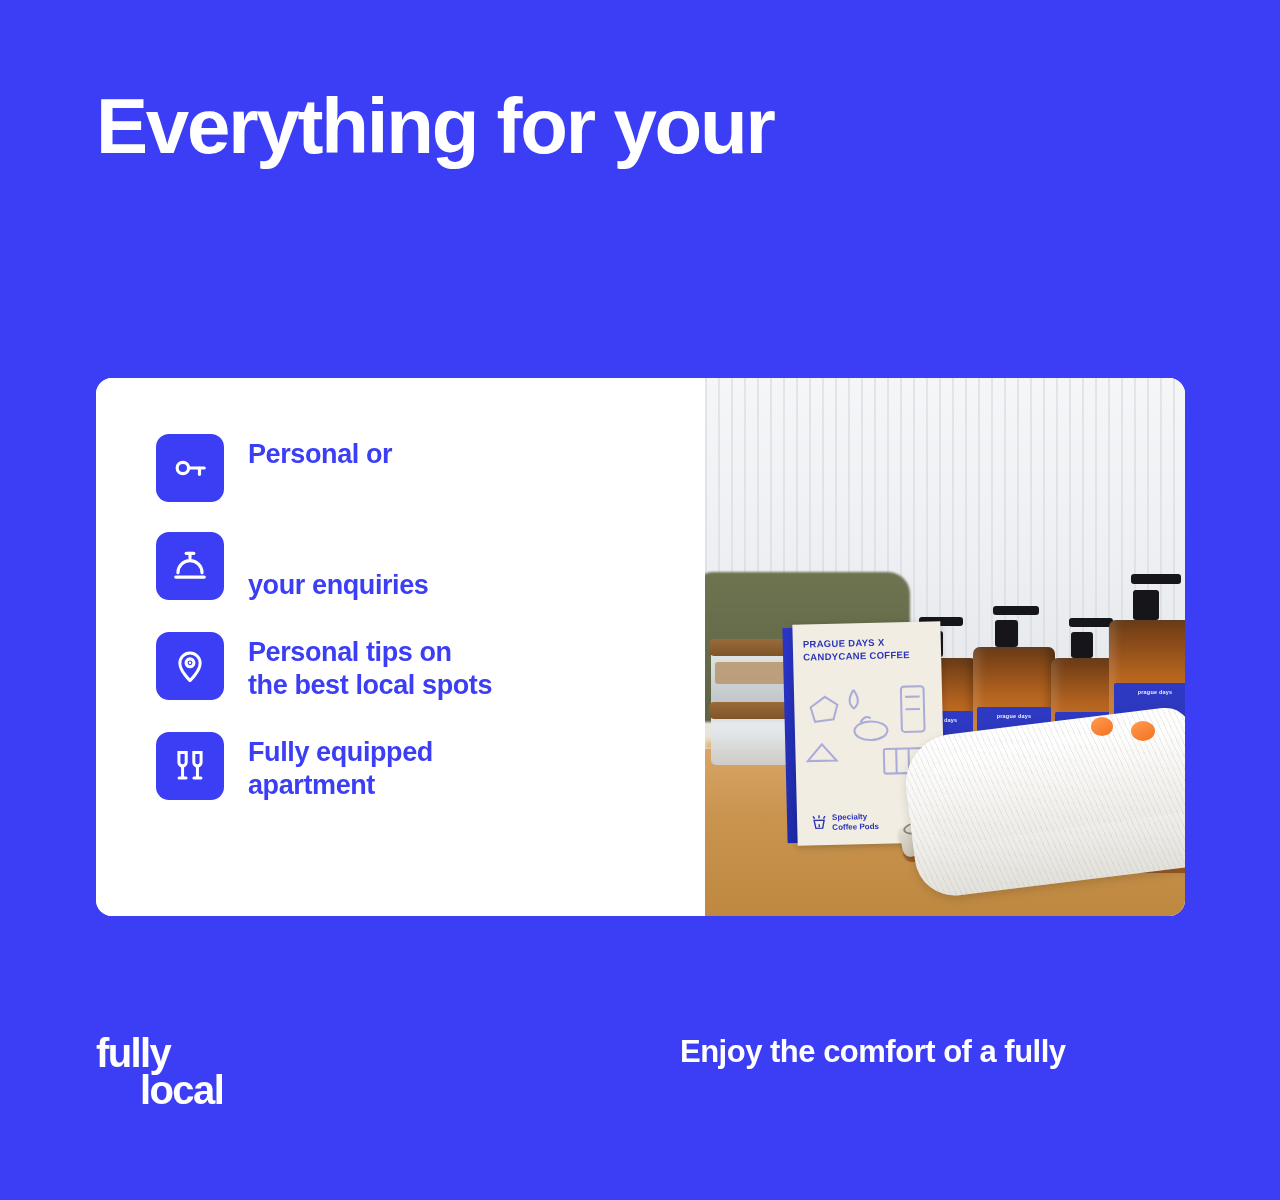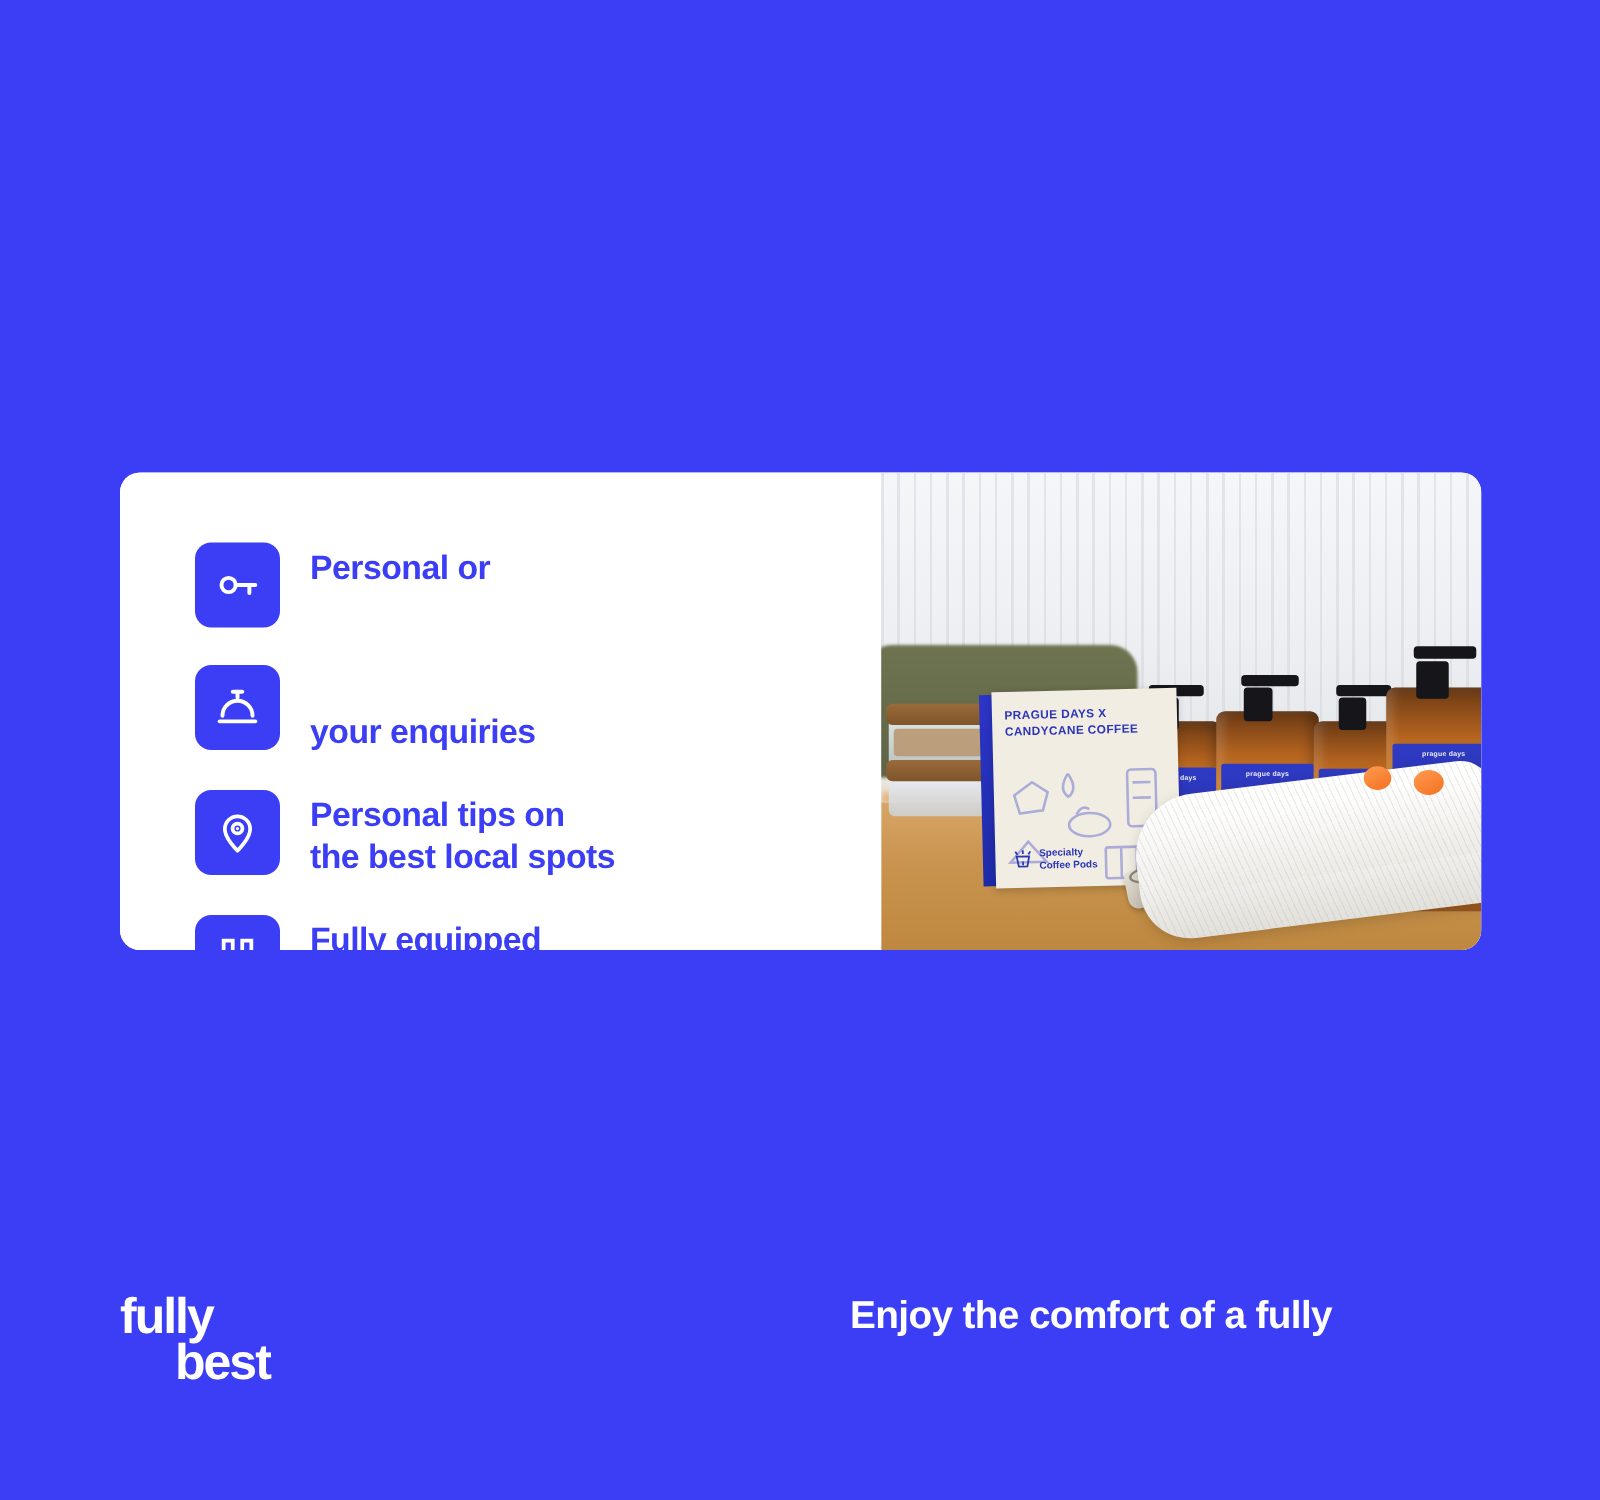--- a/index.html
+++ b/index.html
@@ -24,21 +24,21 @@
     letter-spacing:-2.2px;
   }
   .headline .hl-line { display:block; white-space:nowrap; }
 
   
   .card {
     position:absolute;
     left:96px;
     top:378px;
     width:1089px;
-    height:382px;
+    height:538px;
     border-radius:16px;
     overflow:hidden;
     display:flex;
     background:#FFFFFF;
   }
   .card-left {
     width:609px;
     background:#FFFFFF;
     padding:56px 0 0 60px;
     display:flex;
@@ -246,20 +246,21 @@
     color:#FFFFFF;
     font-size:31px; font-weight:700;
     line-height:1.28; letter-spacing:-0.5px;
   }
   .tagline span { display:block; }
 </style>
 </head>
 <body>
 
 <div class="headline">
+  <span class="hl-line">Everything for your</span>
 </div>
 
 <div class="card">
 
   <div class="card-left">
 
     <div class="feature">
       <div class="feat-icon">
         <svg width="38" height="38" viewBox="0 0 24 24" fill="none" stroke="#FFFFFF" stroke-width="2" stroke-linecap="round">
           <circle cx="7.5" cy="12" r="3.6"></circle>
@@ -421,18 +422,18 @@
     <div class="ph ph-towel-2"></div>
     <div class="ph ph-towel-tex"></div>
     <div class="ph ph-plug ph-plug-a"></div>
     <div class="ph ph-plug ph-plug-b"></div>
 
   </div>
 </div>
 
 <div class="logo">
   <span>fully</span>
-  <span class="logo-days">best</span>
+  <span class="logo-days">local</span>
 </div>
 
 <div class="tagline">
   <span>Enjoy the comfort of a fully</span>
 </div>
 
 </body></html>

